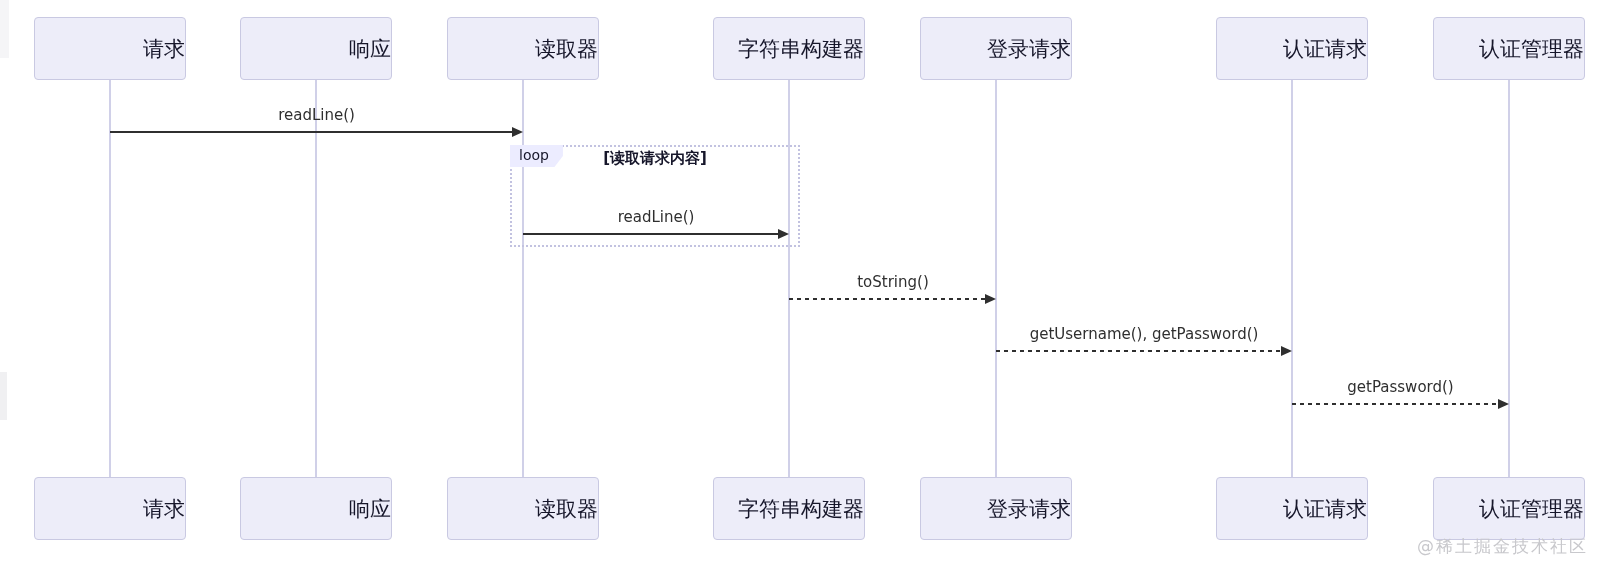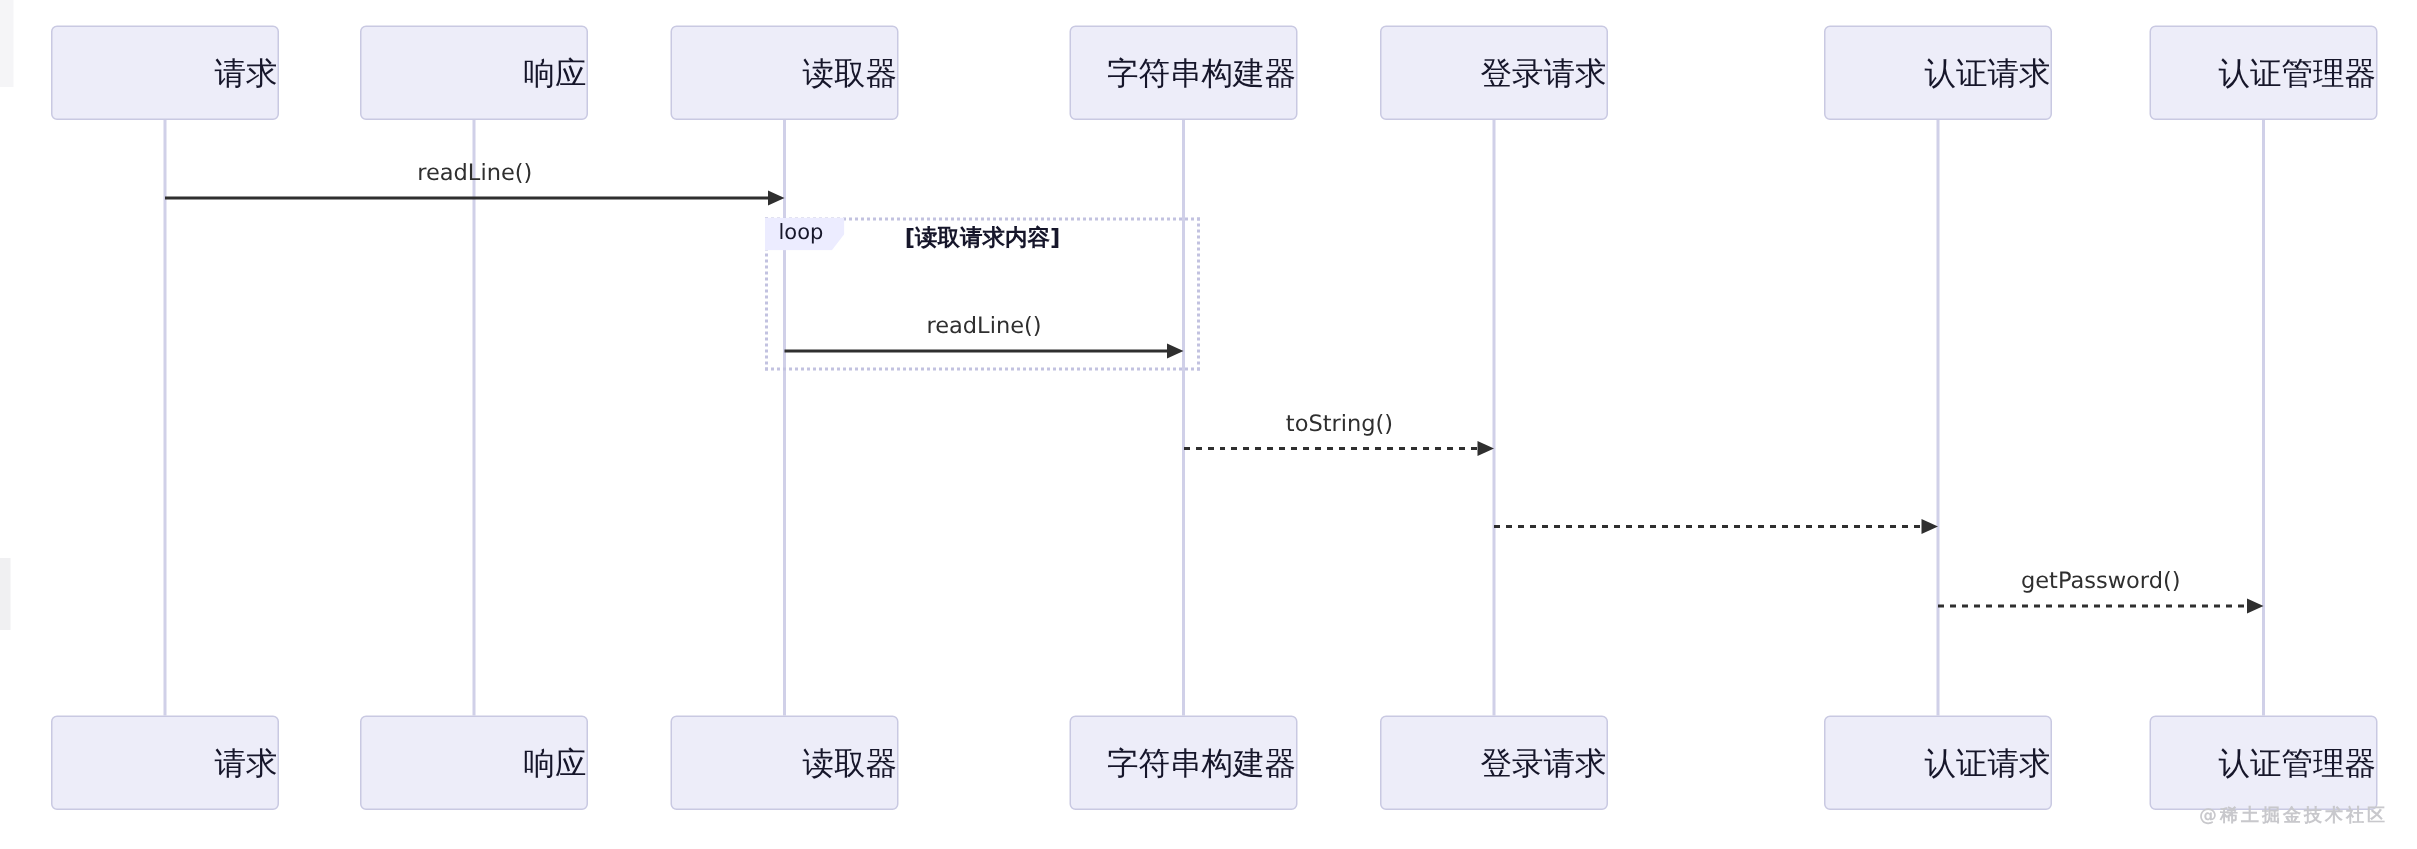--- a/index.html
+++ b/index.html
@@ -78,25 +78,24 @@
     position: absolute;
     box-sizing: border-box;
     background: var(--note-fill, #fff5ad);
     border: 1px solid var(--note-border, #a9a933);
     display: flex; align-items: center; justify-content: center;
     font-size: 15px; color: #111111;
     white-space: nowrap;
   }
   .watermark {
     position: absolute;
-    left: 1466px; top: 535px;
-    font-size: 12px; letter-spacing: 2px;
+    left: 1417px; top: 535px;
+    font-size: 17px; letter-spacing: 2px;
     color: var(--watermark, #c8c8cc);
     white-space: nowrap;
-    font-weight: bold;
   }
 </style>
 </head>
 <body>
 
 <div id="stage">
   <div class="edge-strip top"></div>
   <div class="edge-strip mid"></div>
 
   <div class="lifeline" style="left: 109px; top: 80px; height: 397px;"></div>
@@ -158,16 +157,17 @@
     <div class="arrowhead" style="left: 512px; top: 127px;"></div>
     <div class="msg-label" style="left: 316.5px; top: 105px;">readLine()</div>
     <div class="msg-line" style="left: 523px; top: 233px; width: 256px;"></div>
     <div class="arrowhead" style="left: 778px; top: 229px;"></div>
     <div class="msg-label" style="left: 656px; top: 207px;">readLine()</div>
     <div class="msg-line dashed" style="left: 789px; top: 298px; width: 197px;"></div>
     <div class="arrowhead" style="left: 985px; top: 294px;"></div>
     <div class="msg-label" style="left: 893px; top: 272px;">toString()</div>
     <div class="msg-line dashed" style="left: 996px; top: 350px; width: 286px;"></div>
     <div class="arrowhead" style="left: 1281px; top: 346px;"></div>
+    <div class="msg-label" style="left: 1144px; top: 324px;">getUsername(), getPassword()</div>
     <div class="msg-line dashed" style="left: 1292px; top: 403px; width: 207px;"></div>
     <div class="arrowhead" style="left: 1498px; top: 399px;"></div>
     <div class="msg-label" style="left: 1400.5px; top: 377px;">getPassword()</div>
   </div>
 
 </body></html>

